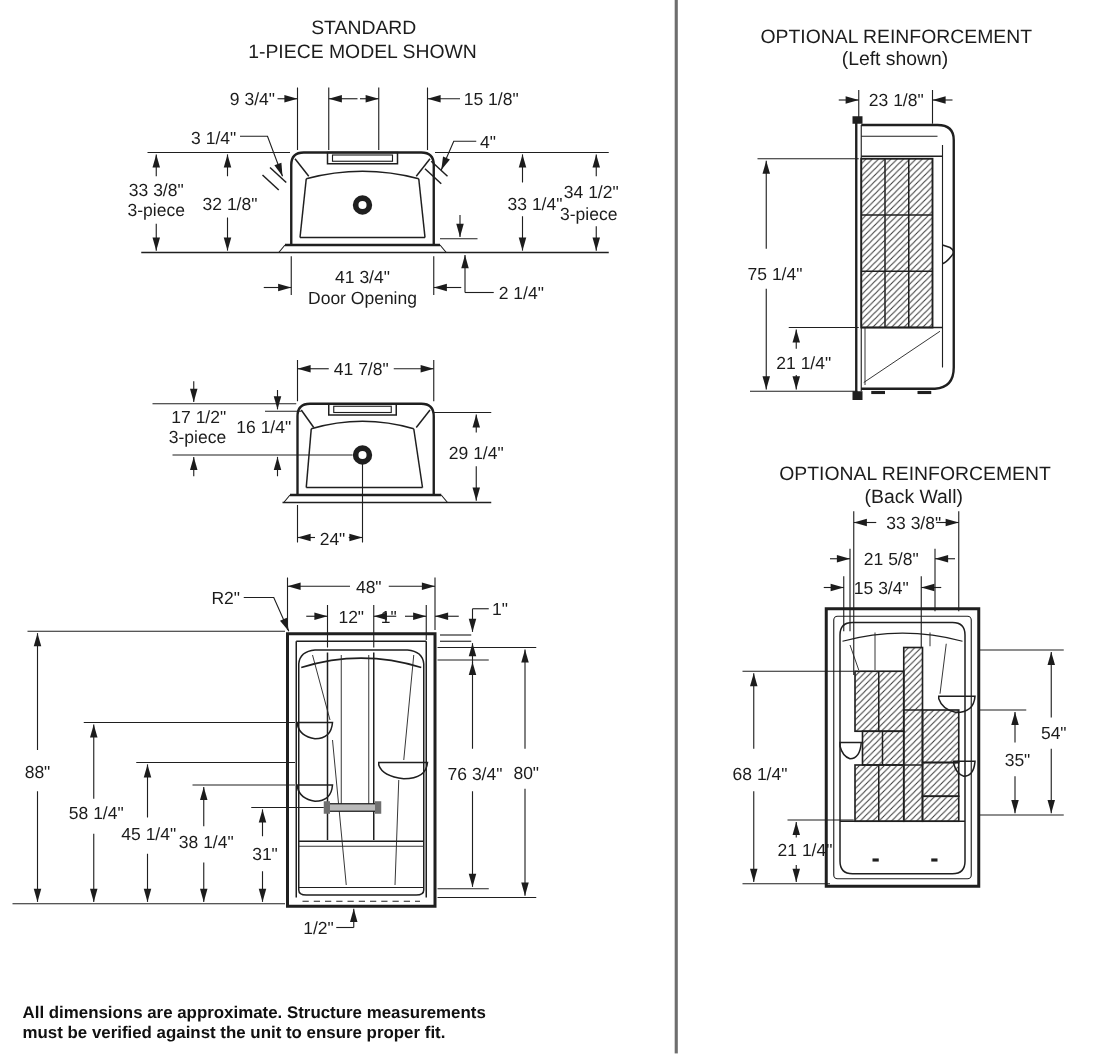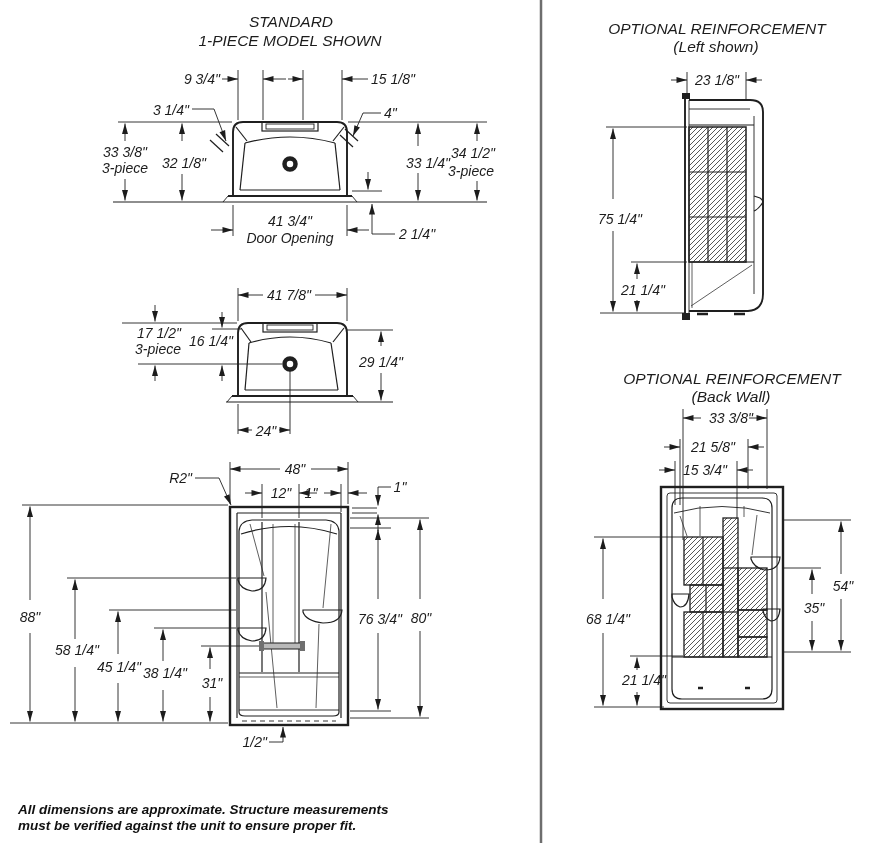--- a/index.html
+++ b/index.html
@@ -1,16 +1,16 @@
 <!DOCTYPE html>
 <html><head>
 <meta charset="utf-8">
 <style>
   html,body{margin:0;padding:0;background:#ffffff;}
-  .page{position:relative;width:879px;height:843px;background:#ffffff;overflow:hidden;font-style:italic;}
+  .page{position:relative;width:879px;height:843px;background:#ffffff;overflow:hidden;}
   svg{display:block;}
   .ln{stroke:#1f1f1f;fill:none;}
   .thin{stroke-width:0.9;}
   .med{stroke-width:1.2;}
   .bold{stroke-width:1.9;}
   .xbold{stroke-width:2.4;}
   .seam{stroke:#2a2a2a;stroke-width:0.75;}
   .dim{font-family:"Liberation Sans",sans-serif;font-size:14px;fill:#1c1c1c;}
   .title{font-family:"Liberation Sans",sans-serif;font-size:15.5px;fill:#1c1c1c;}
   .foot{font-family:"Liberation Sans",sans-serif;font-size:13.5px;font-weight:bold;fill:#111;}

